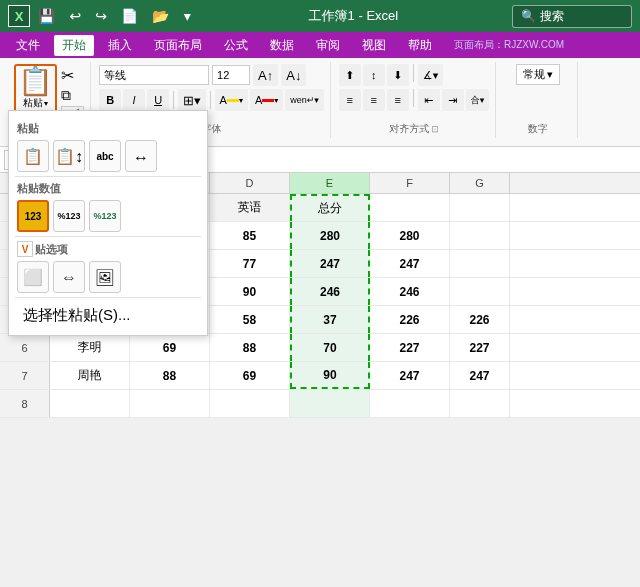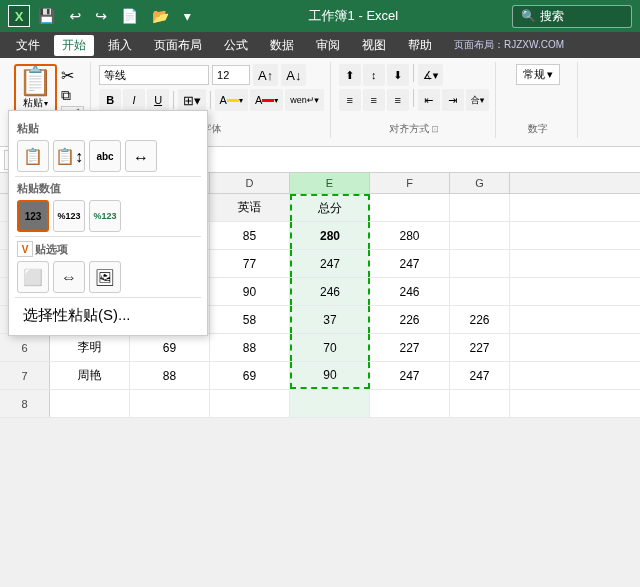--- a/index.html
+++ b/index.html
@@ -18,21 +18,21 @@
     .title-bar-left { display: flex; align-items: center; gap: 4px; }
     .excel-logo { width: 22px; height: 22px; background: #1a5c38; border: 1px solid #fff; display: flex; align-items: center; justify-content: center; font-weight: bold; font-size: 13px; color: #90ee90; }
     .title-bar-icons { display: flex; gap: 6px; align-items: center; }
     .title-icon { color: white; font-size: 14px; cursor: pointer; padding: 2px 4px; }
     .title-center { color: white; font-size: 13px; flex: 1; text-align: center; }
     .title-right { display: flex; align-items: center; gap: 4px; }
     .search-box { background: #1a5c38; border: 1px solid rgba(255,255,255,0.5); border-radius: 3px; padding: 2px 8px; color: white; font-size: 12px; width: 120px; display: flex; align-items: center; gap: 4px; }
 
     
     .menu-bar {
-      background: #404040;
+      background: #a21caf;
       height: 26px;
       display: flex;
       align-items: center;
       padding: 0 8px;
       gap: 6px;
     }
     .menu-item { color: white; padding: 2px 8px; font-size: 12px; cursor: pointer; border-radius: 2px; }
     .menu-item.active { background: white; color: #217346; }
 
     
@@ -75,21 +75,21 @@
     .spreadsheet { background: white; overflow: hidden; position: relative; }
 
     .col-headers { display: flex; background: #f2f2f2; border-bottom: 1px solid #d0d0d0; }
     .row-num-header { width: 50px; min-width: 50px; border-right: 1px solid #d0d0d0; background: #f2f2f2; }
     .col-header { border-right: 1px solid #d0d0d0; text-align: center; font-size: 11px; color: #444; padding: 2px 0; height: 20px; display: flex; align-items: center; justify-content: center; }
 
     .spreadsheet-row { display: flex; border-bottom: 1px solid #e8e8e8; height: 28px; }
     .row-num { width: 50px; min-width: 50px; background: #f2f2f2; border-right: 1px solid #d0d0d0; text-align: center; font-size: 11px; color: #444; display: flex; align-items: center; justify-content: center; }
     .cell { border-right: 1px solid #e8e8e8; display: flex; align-items: center; justify-content: center; font-size: 12px; position: relative; }
     .cell.header-cell { background: #f2f2f2; font-weight: normal; text-align: center; justify-content: center; }
-    .cell.number { color: #000; }
+    .cell.number { color: #000; font-weight: bold; }
 
     
     .col-b { width: 80px; min-width: 80px; }
     .col-c { width: 80px; min-width: 80px; }
     .col-d { width: 80px; min-width: 80px; }
     .col-e { width: 80px; min-width: 80px; }
     .col-f { width: 80px; min-width: 80px; }
     .col-g { width: 60px; min-width: 60px; }
 
     
@@ -100,21 +100,21 @@
       background: white;
       border: 1px solid #ccc;
       box-shadow: 2px 2px 8px rgba(0,0,0,0.2);
       z-index: 100;
       width: 200px;
       padding: 6px;
     }
     .paste-section-title { font-size: 11px; color: #666; margin: 4px 2px 2px; font-weight: bold; }
     .paste-options-row { display: flex; gap: 4px; margin: 4px 2px; }
     .paste-opt { width: 32px; height: 32px; border: 1px solid #ccc; border-radius: 3px; display: flex; align-items: center; justify-content: center; cursor: pointer; font-size: 16px; background: #fafafa; }
-    .paste-opt.selected { border: 2px solid #e05a00; background: #737373; }
+    .paste-opt.selected { border: 2px solid #e05a00; background: #eab308; }
     .paste-divider { border: none; border-top: 1px solid #e0e0e0; margin: 4px 0; }
     .paste-menu-item { padding: 4px 8px; font-size: 15px; cursor: pointer; border-radius: 2px; }
 
     
     .e-col-selected { background: #e8f5ed !important; }
 
     .green-col-header { background: #c6efce !important; color: #276221 !important; }
   </style>
 </head>
 <body>

